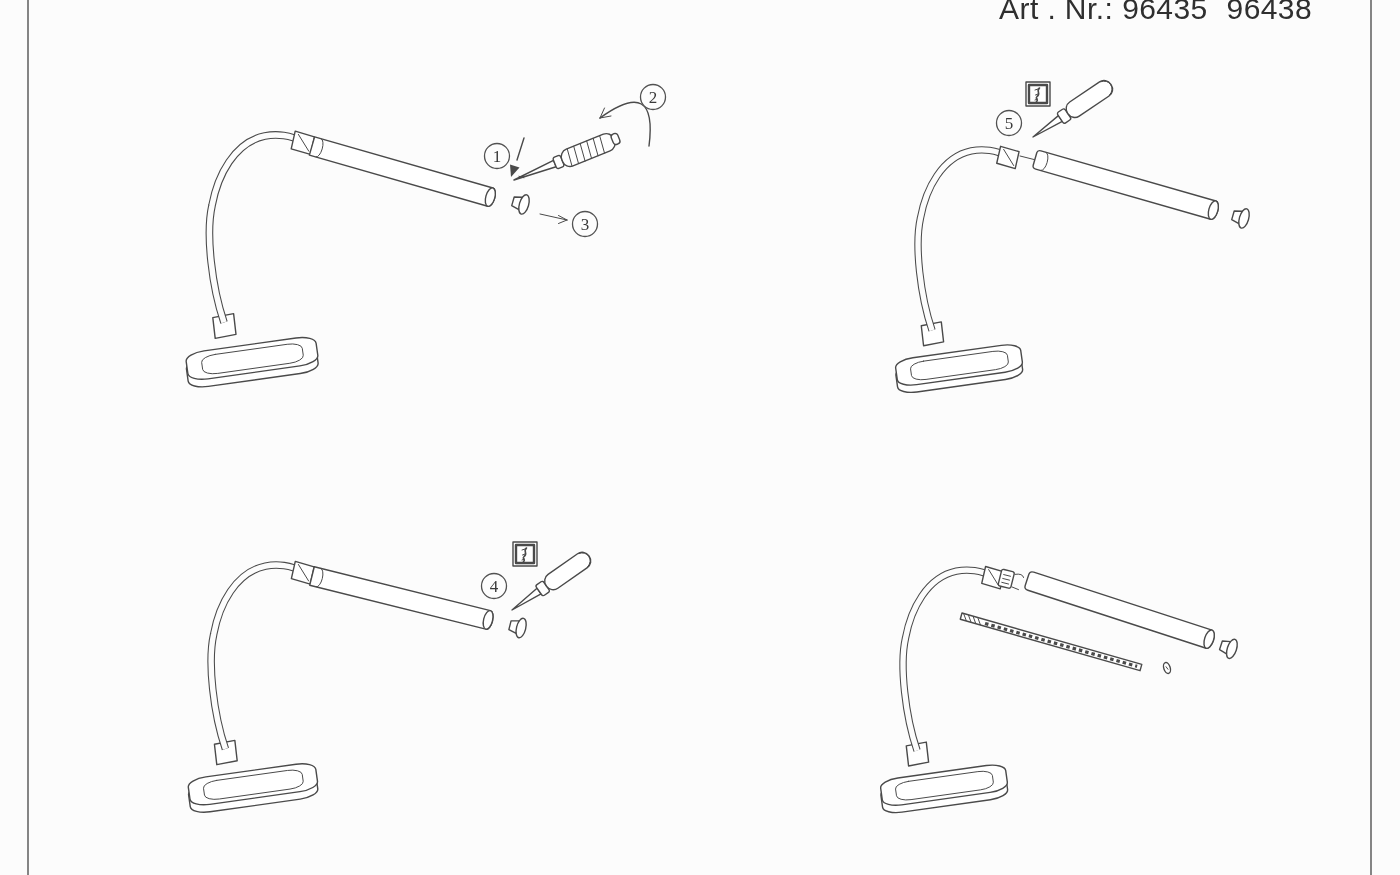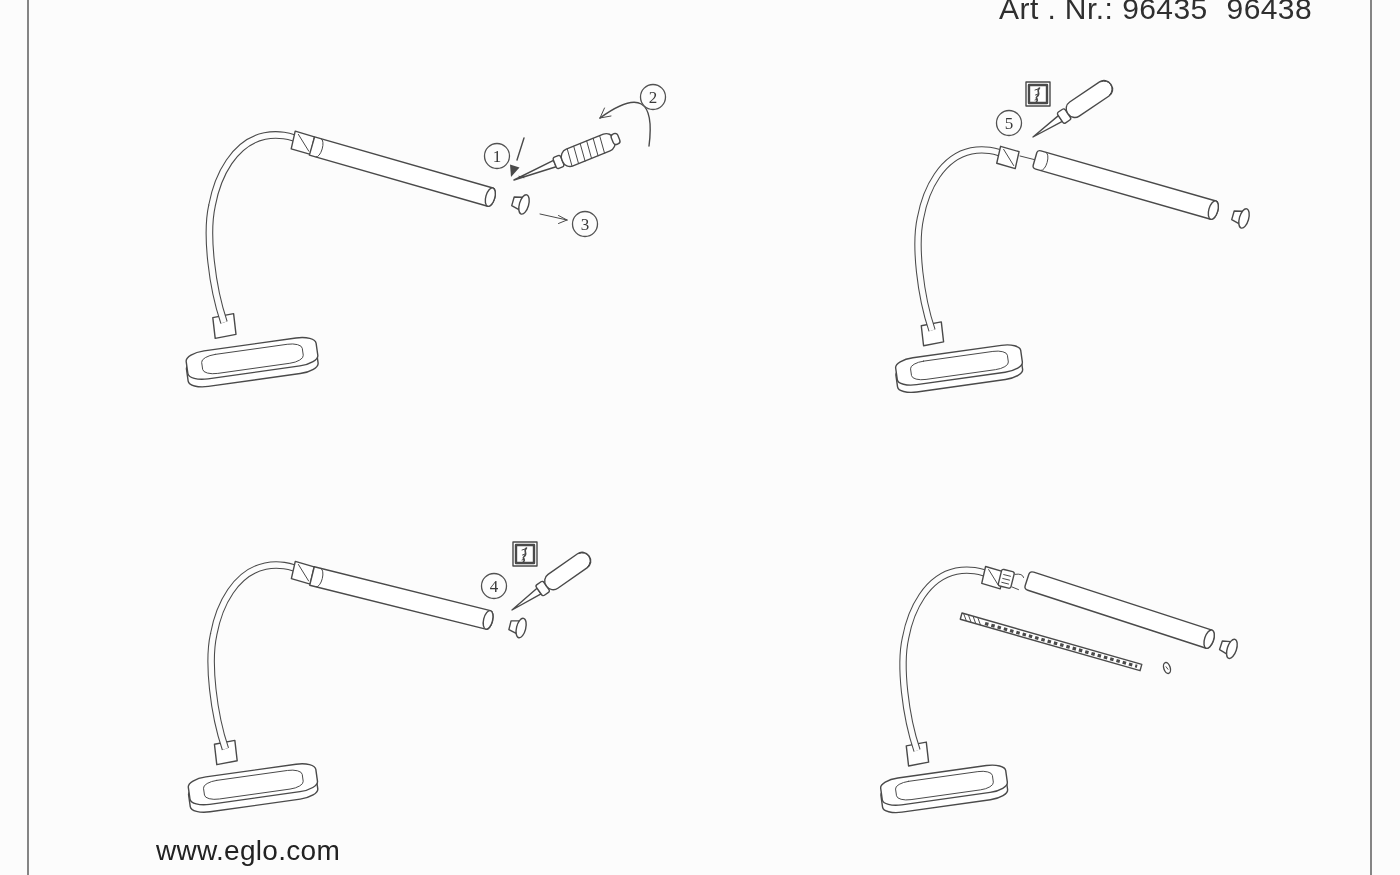--- a/index.html
+++ b/index.html
@@ -30,21 +30,20 @@
 
 <div class="page">
 
   <div class="vrule left"></div>
   <div class="vrule right"></div>
 
   <div class="art-line">
     <span>Art . Nr.:</span><span class="num1">96435</span><span class="num2">96438</span>
   </div>
 
-  <div class="site-line">www.eglo.com</div>
 
   <svg width="0" height="0" style="position:absolute" aria-hidden="true">
     <defs>
       <g id="lamp-body">
         <g>
           <g transform="translate(100,294) rotate(-8) scale(1,0.42)">
             <rect class="sf" x="-82" y="-36" width="164" height="84" rx="24"></rect>
           </g>
           <g transform="translate(100,287) rotate(-8) scale(1,0.42)">
             <rect class="sf" x="-82" y="-42" width="164" height="84" rx="24"></rect>

